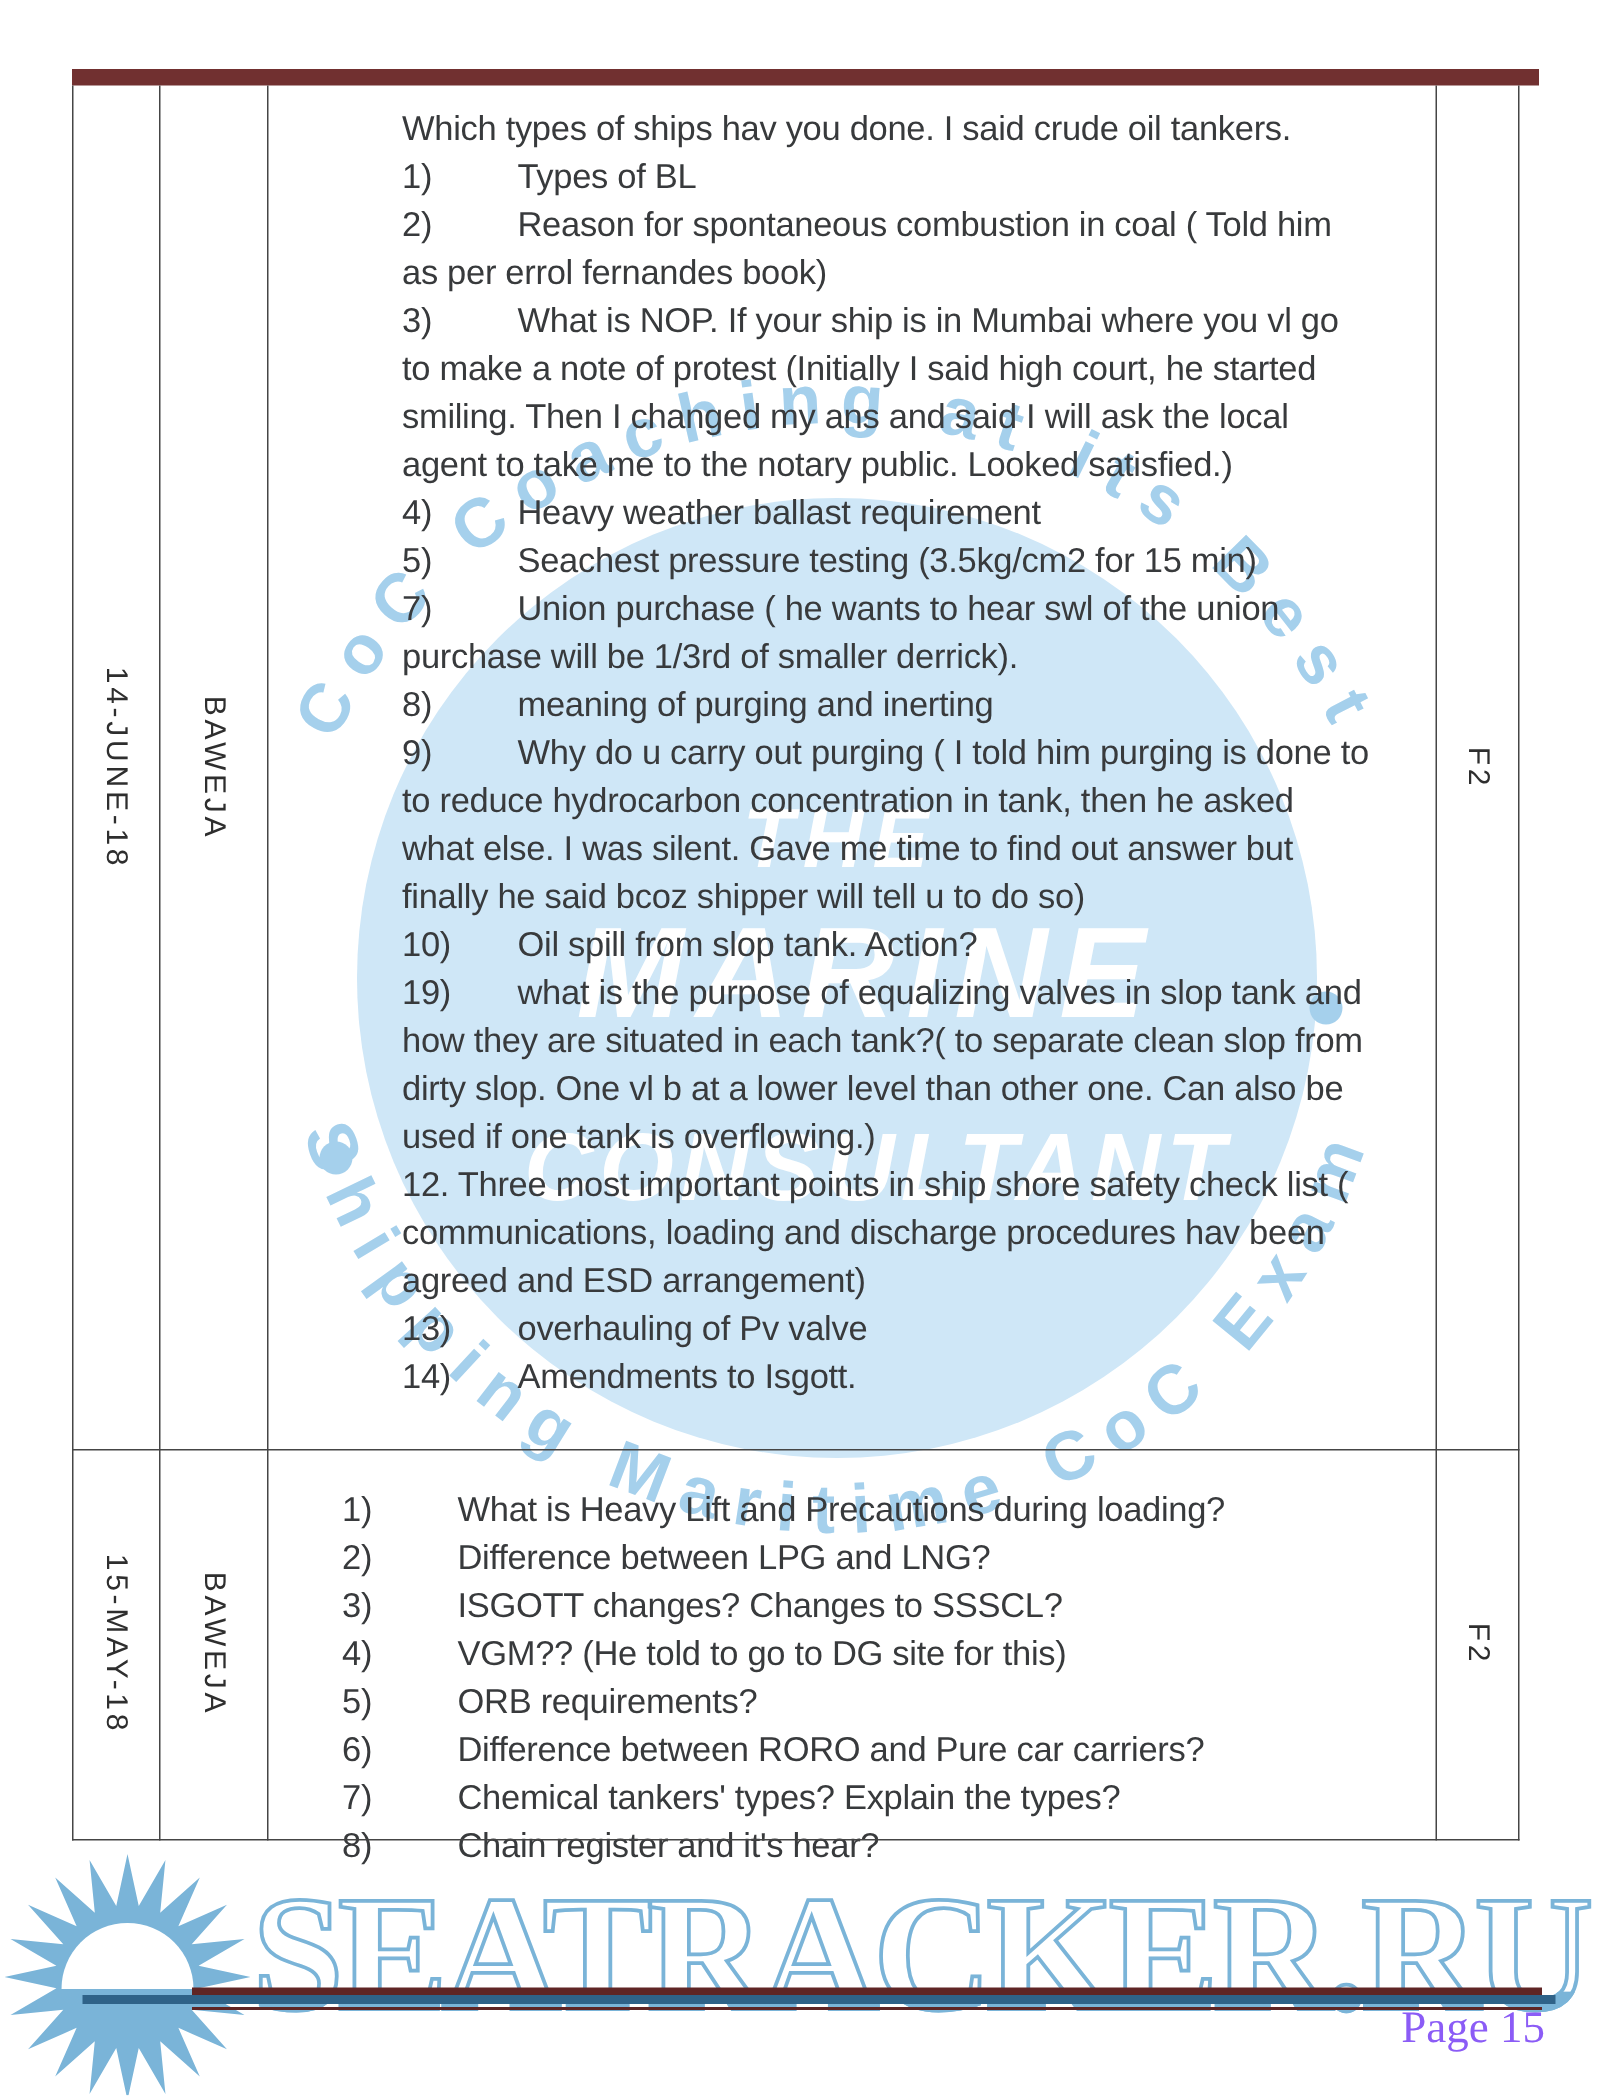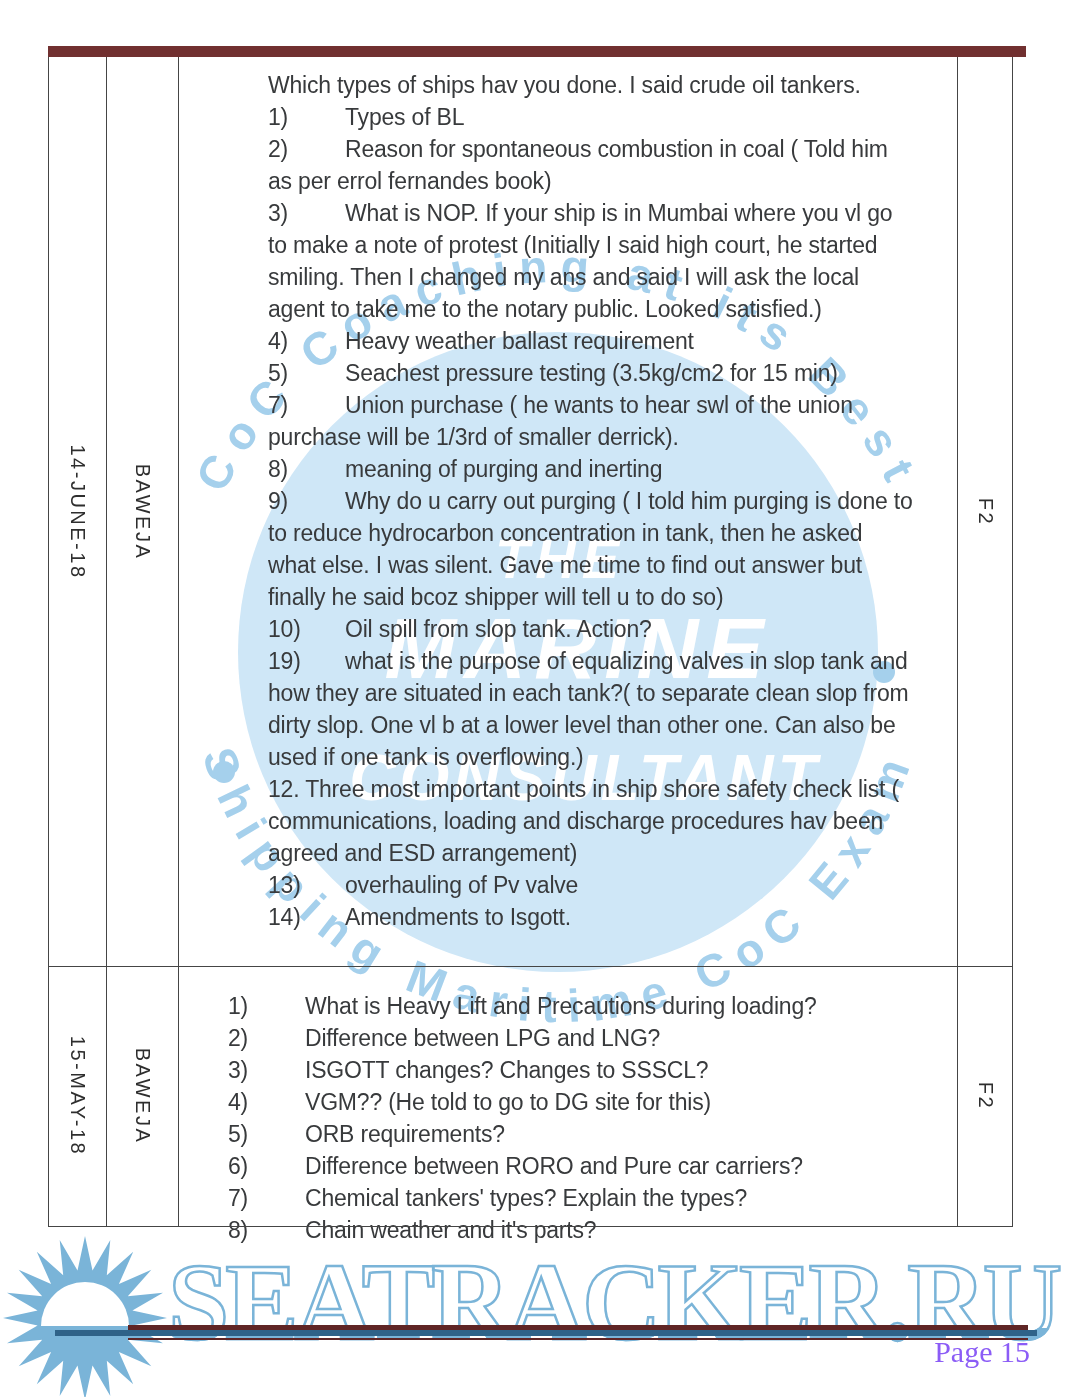--- a/index.html
+++ b/index.html
@@ -119,21 +119,21 @@
   <div class="content-cell" style="left:178px;top:966px;width:779px;height:260px;padding-top:24px;">
     <div class="content-inner">
       <div>
           <div class="q-item"><span class="q-num">1)</span><span class="q-text">What is Heavy Lift and Precautions during loading?</span></div>
           <div class="q-item"><span class="q-num">2)</span><span class="q-text">Difference between LPG and LNG?</span></div>
           <div class="q-item"><span class="q-num">3)</span><span class="q-text">ISGOTT changes? Changes to SSSCL?</span></div>
           <div class="q-item"><span class="q-num">4)</span><span class="q-text">VGM?? (He told to go to DG site for this)</span></div>
           <div class="q-item"><span class="q-num">5)</span><span class="q-text">ORB requirements?</span></div>
           <div class="q-item"><span class="q-num">6)</span><span class="q-text">Difference between RORO and Pure car carriers?</span></div>
           <div class="q-item"><span class="q-num">7)</span><span class="q-text">Chemical tankers' types? Explain the types?</span></div>
-          <div class="q-item"><span class="q-num">8)</span><span class="q-text">Chain weather and it's parts?</span></div>
+          <div class="q-item"><span class="q-num">8)</span><span class="q-text">Chain register and it's hear?</span></div>
         </div>
     </div>
   </div>
   <div class="cell" style="left:957px;top:966px;width:55px;height:260px;">
     <span class="vrot">F2</span>
   </div>
 
   <svg id="sun-svg" width="180" height="161" viewBox="0 0 180 161">
     <polygon id="sun-star" fill="#7ab4d8" points="85.0,0.0 92.5,34.6 110.3,4.0 106.8,39.2 133.2,15.7 118.9,48.1 151.3,33.8 127.8,60.2 163.0,56.7 132.4,74.5 167.0,82.0 132.4,89.5 163.0,107.3 127.8,103.8 151.3,130.2 118.9,115.9 133.2,148.3 106.8,124.8 110.3,160.0 92.5,129.4 85.0,164.0 77.5,129.4 59.7,160.0 63.2,124.8 36.8,148.3 51.1,115.9 18.7,130.2 42.2,103.8 7.0,107.3 37.6,89.5 3.0,82.0 37.6,74.5 7.0,56.7 42.2,60.2 18.7,33.8 51.1,48.1 36.8,15.7 63.2,39.2 59.7,4.0 77.5,34.6"></polygon>
     <path d="M 41,90 A 44,44 0 0 1 129,90 Z" fill="#ffffff"></path>

